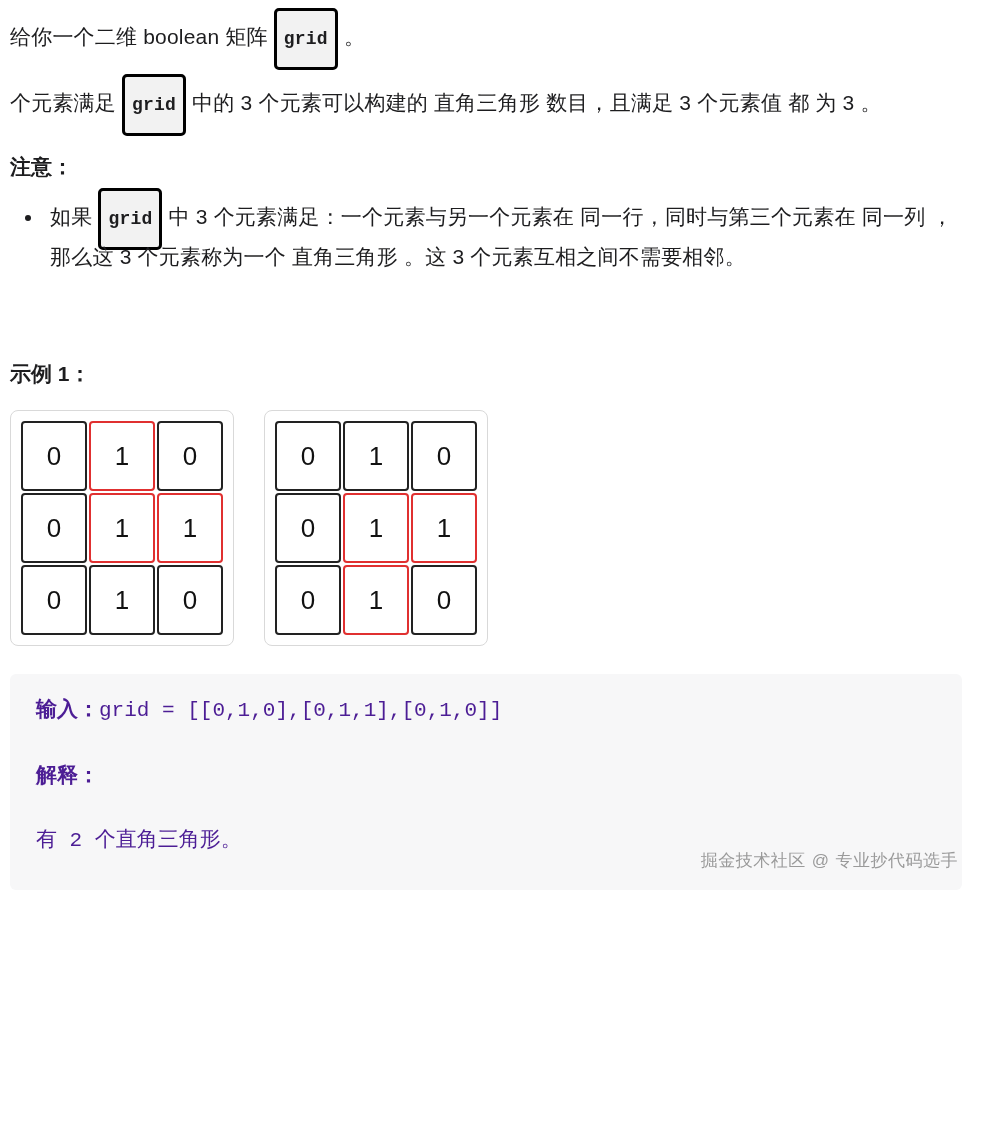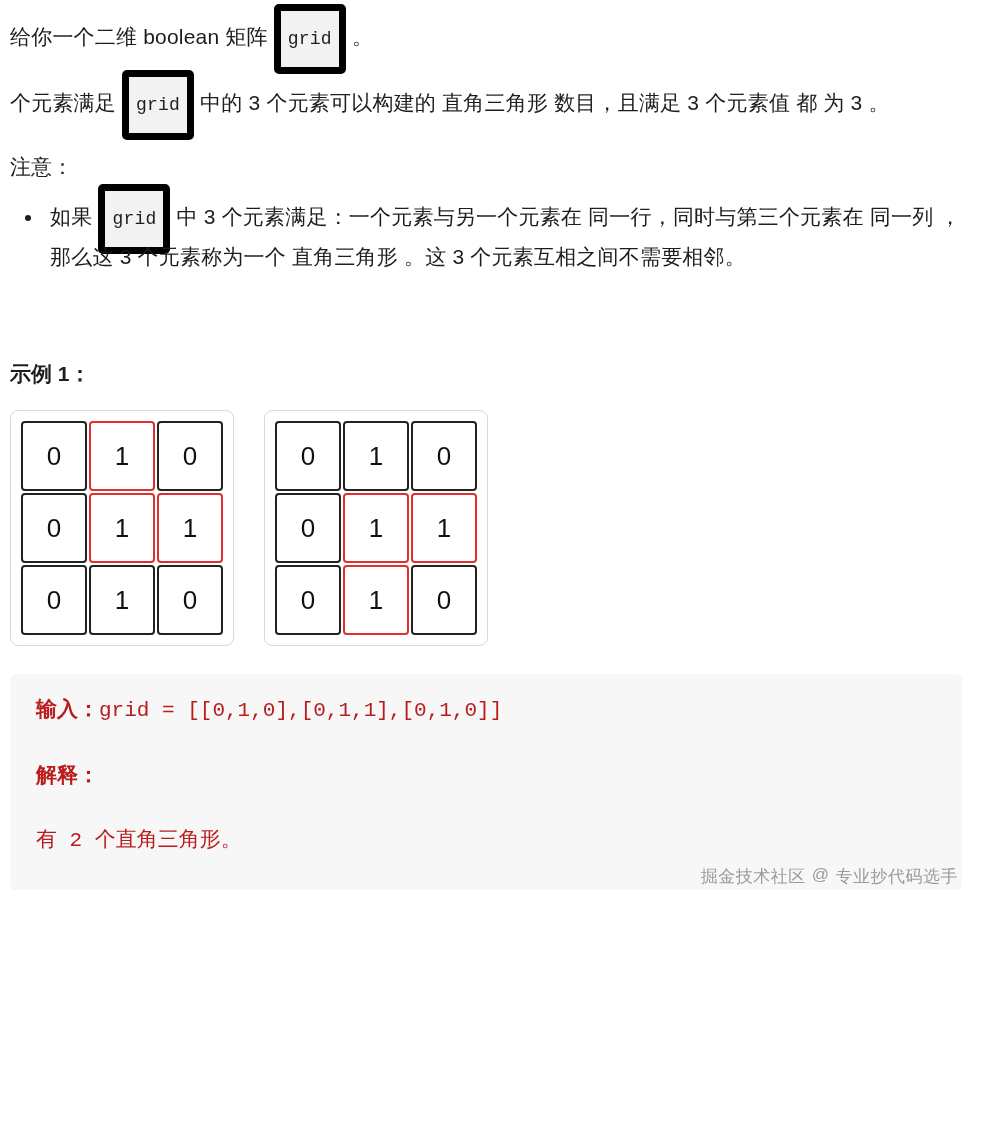--- a/index.html
+++ b/index.html
@@ -23,32 +23,33 @@
   p.para {
     font-size: 21px;
     line-height: 38px;
     margin: 0 0 26px 0;
     letter-spacing: 0.2px;
   }
   .code-inline {
     font-family: "Liberation Mono", "DejaVu Sans Mono", monospace;
     font-size: 18px;
     background: #f2f2f2;
-    border: 7px solid #000000;
+    border: 3px solid #000000;
     border-radius: 5px;
     padding: 18px 7px;
     color: #1d1d1f;
     white-space: nowrap;
+    font-weight: bold;
   }
   .bold {
     font-weight: normal;
   }
   h3.note-title {
     font-size: 21px;
-    font-weight: normal;
+    font-weight: bold;
     margin: 0 0 14px 0;
     line-height: 34px;
   }
   ul.note-list {
     margin: 0 0 23px 0;
     padding-left: 34px;
     list-style: disc;
   }
   ul.note-list li {
     font-size: 21px;
@@ -99,38 +100,38 @@
     background: #f7f7f8;
     border-radius: 6px;
     padding: 20px 26px 26px 26px;
     margin-top: 26px;
   }
   .codeblock p {
     margin: 0 0 34px 0;
     font-size: 21px;
     line-height: 30px;
     font-family: "Liberation Mono", "DejaVu Sans Mono", monospace;
-    color: #b91c1c;
+    color: #4c1d95;
   }
   .codeblock p:last-child {
     margin-bottom: 8px;
   }
   .codeblock .lbl {
     font-family: "Liberation Sans", sans-serif;
     font-weight: bold;
   }
   .watermark {
     position: absolute;
     right: 28px;
-    bottom: 10px;
+    bottom: 26px;
     font-size: 17px;
     color: #9a9a9a;
     letter-spacing: 0.5px;
     display: flex;
-    align-items: flex-start;
+    align-items: center;
     gap: 6px;
     margin-left: 7px;
   }
   .wm-at {
     font-size: 17px;
     color: #9a9a9a;
   }
 </style>
 </head>
 <body>

